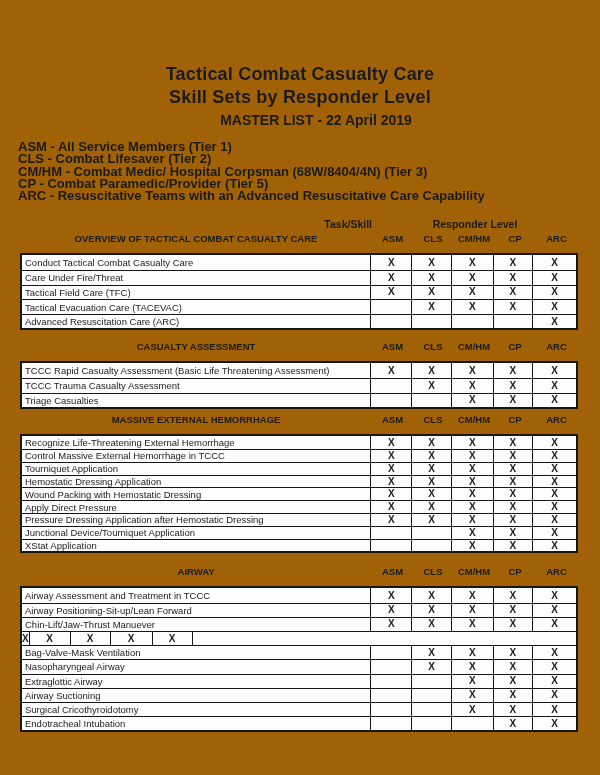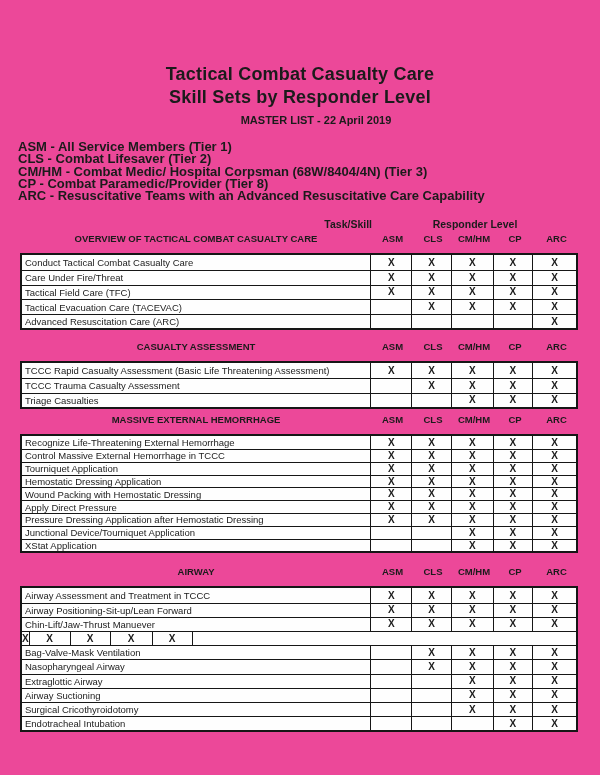--- a/index.html
+++ b/index.html
@@ -5,27 +5,27 @@
   * { box-sizing: border-box; margin: 0; padding: 0; }
   html, body { background: #ffffff; }
   body {
     width: 600px; height: 775px;
     font-family: "Liberation Sans", sans-serif;
     color: #1b1b1b;
   }
   .page {
     position: relative;
     width: 600px; height: 775px;
-    background: #ec4899;
+    background: #a16207;
     overflow: hidden;
   }
   
   .titles { padding-top: 63px; text-align: center; font-weight: bold; }
   .title-main { font-size: 18px; line-height: 23px; letter-spacing: 0.2px; }
-  .title-sub  { font-size: 11px; line-height: 17px; margin-top: 3px; padding-left: 32px; }
+  .title-sub  { font-size: 14px; line-height: 17px; margin-top: 3px; padding-left: 32px; }
   
   .legend { margin: 12px 0 0 18px; font-weight: bold; font-size: 13px; line-height: 12.3px; }
   
   .doc-body { width: 558px; margin-left: 20px; }
   .head-row { display: flex; margin-top: 16px; font-weight: bold; font-size: 10.5px; line-height: 13px; }
   .head-task { width: 352px; text-align: right; }
   .head-resp { width: 206px; text-align: center; }
 
   .section { margin-top: 0; }
   .sec-0 { margin-top: 2px; }
@@ -74,21 +74,21 @@
   <div class="titles">
     <div class="title-main">Tactical Combat Casualty Care</div>
     <div class="title-main">Skill Sets by Responder Level</div>
     <div class="title-sub">MASTER LIST - 22 April 2019</div>
   </div>
 
   <div class="legend" id="legend">
       <div class="legend-line">ASM - All Service Members (Tier 1)</div>
       <div class="legend-line">CLS - Combat Lifesaver (Tier 2)</div>
       <div class="legend-line">CM/HM - Combat Medic/ Hospital Corpsman (68W/8404/4N) (Tier 3)</div>
-      <div class="legend-line">CP - Combat Paramedic/Provider (Tier 8)</div>
+      <div class="legend-line">CP - Combat Paramedic/Provider (Tier 5)</div>
       <div class="legend-line">ARC - Resuscitative Teams with an Advanced Resuscitative Care Capability</div>
     </div>
 
   <div class="doc-body">
     <div class="head-row">
       <div class="head-task">Task/Skill</div>
       <div class="head-resp">Responder Level</div>
     </div>
     <div id="sections">
         <div class="section sec-0">

